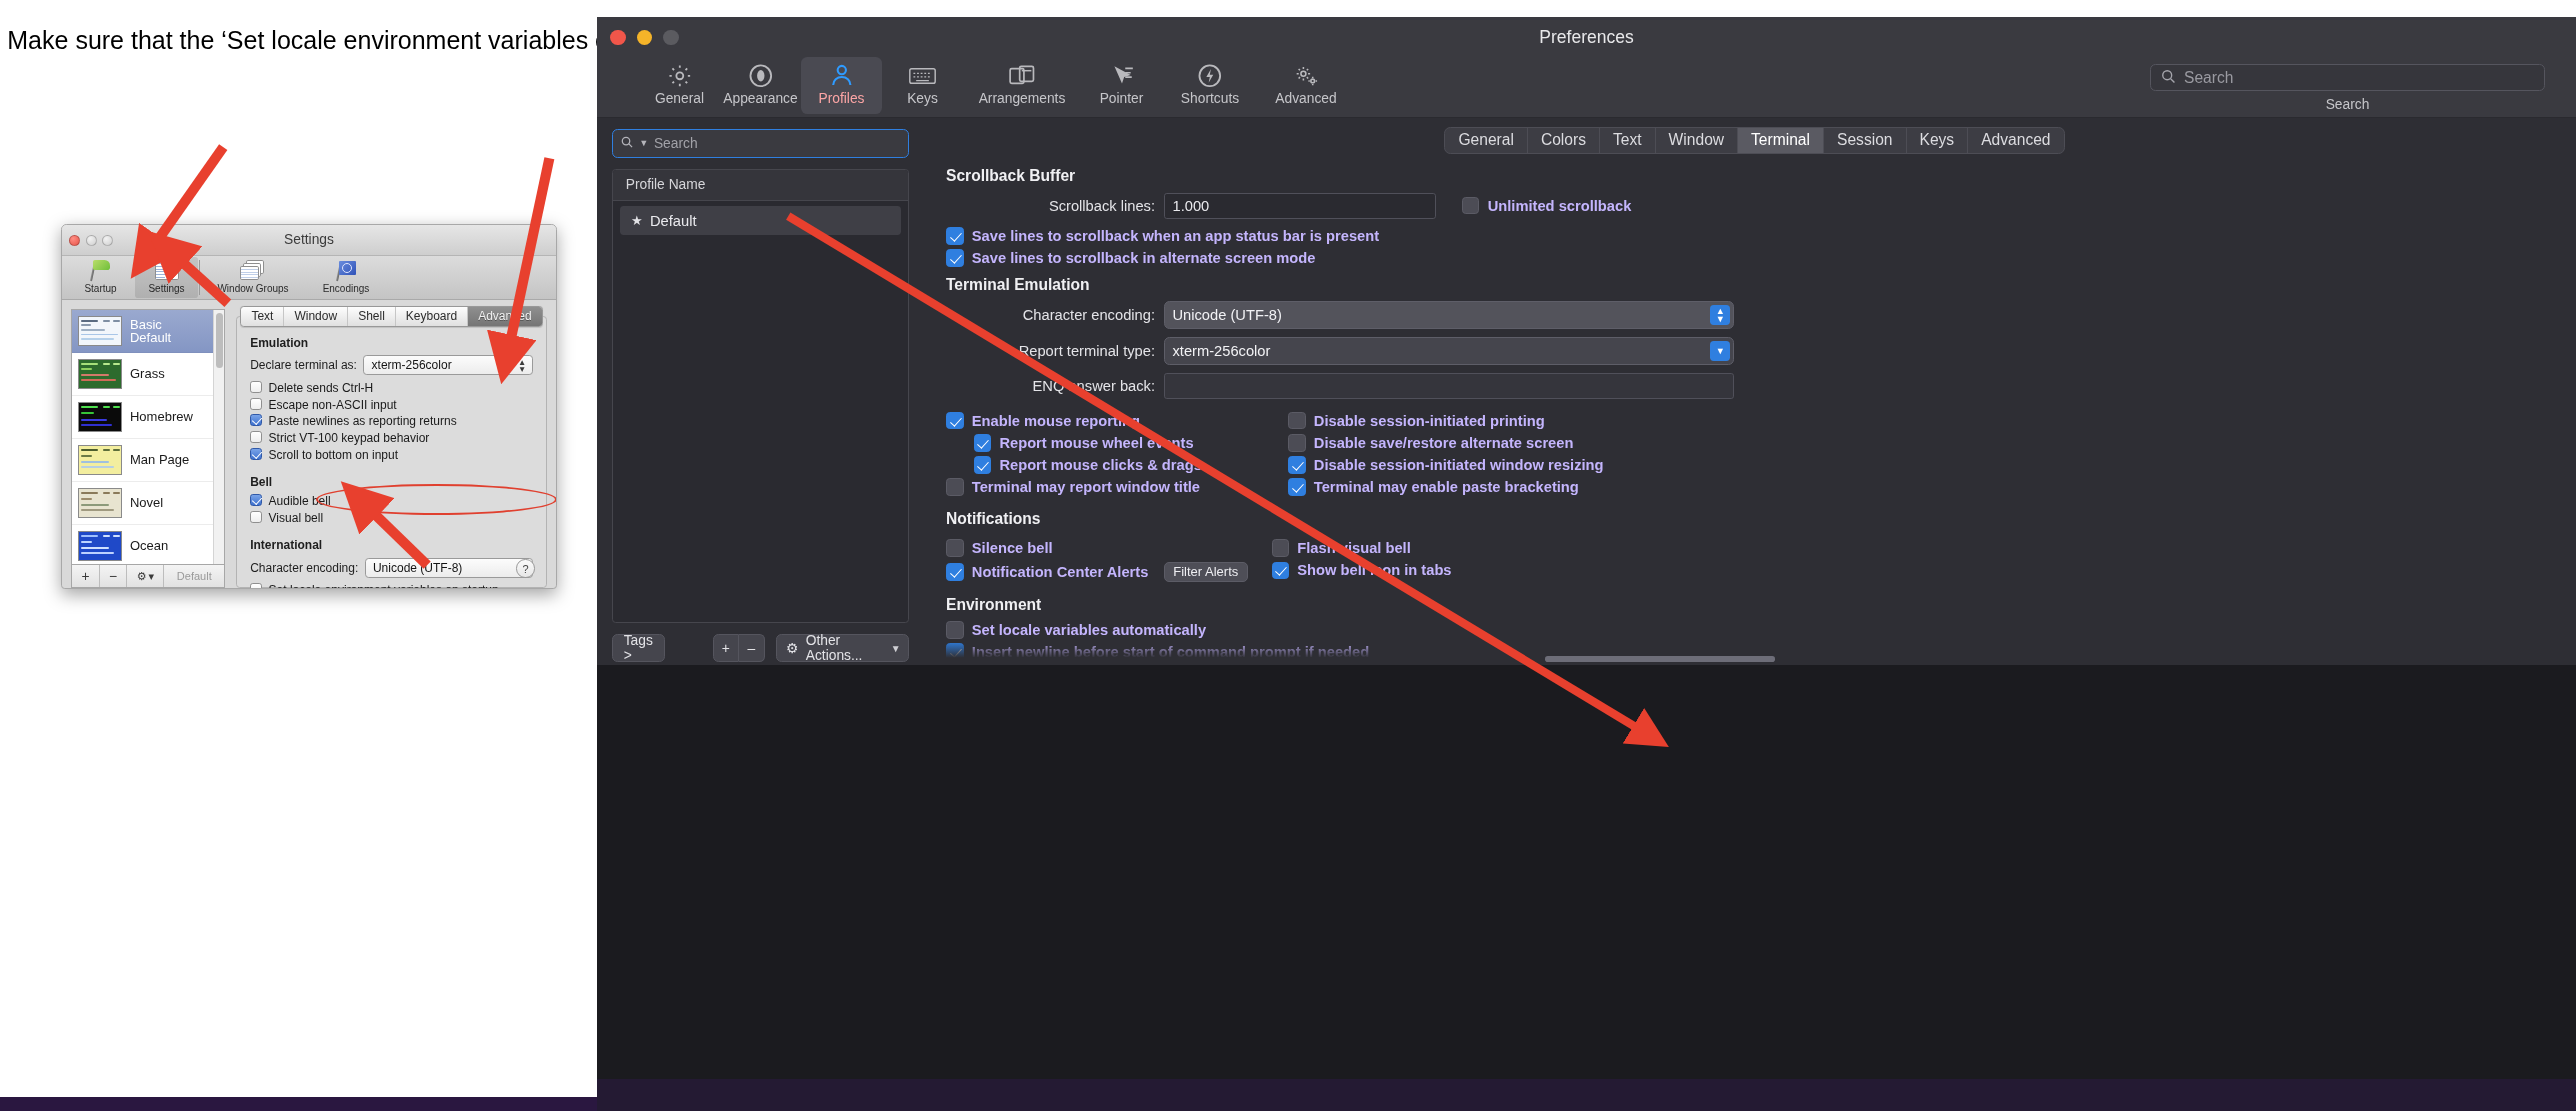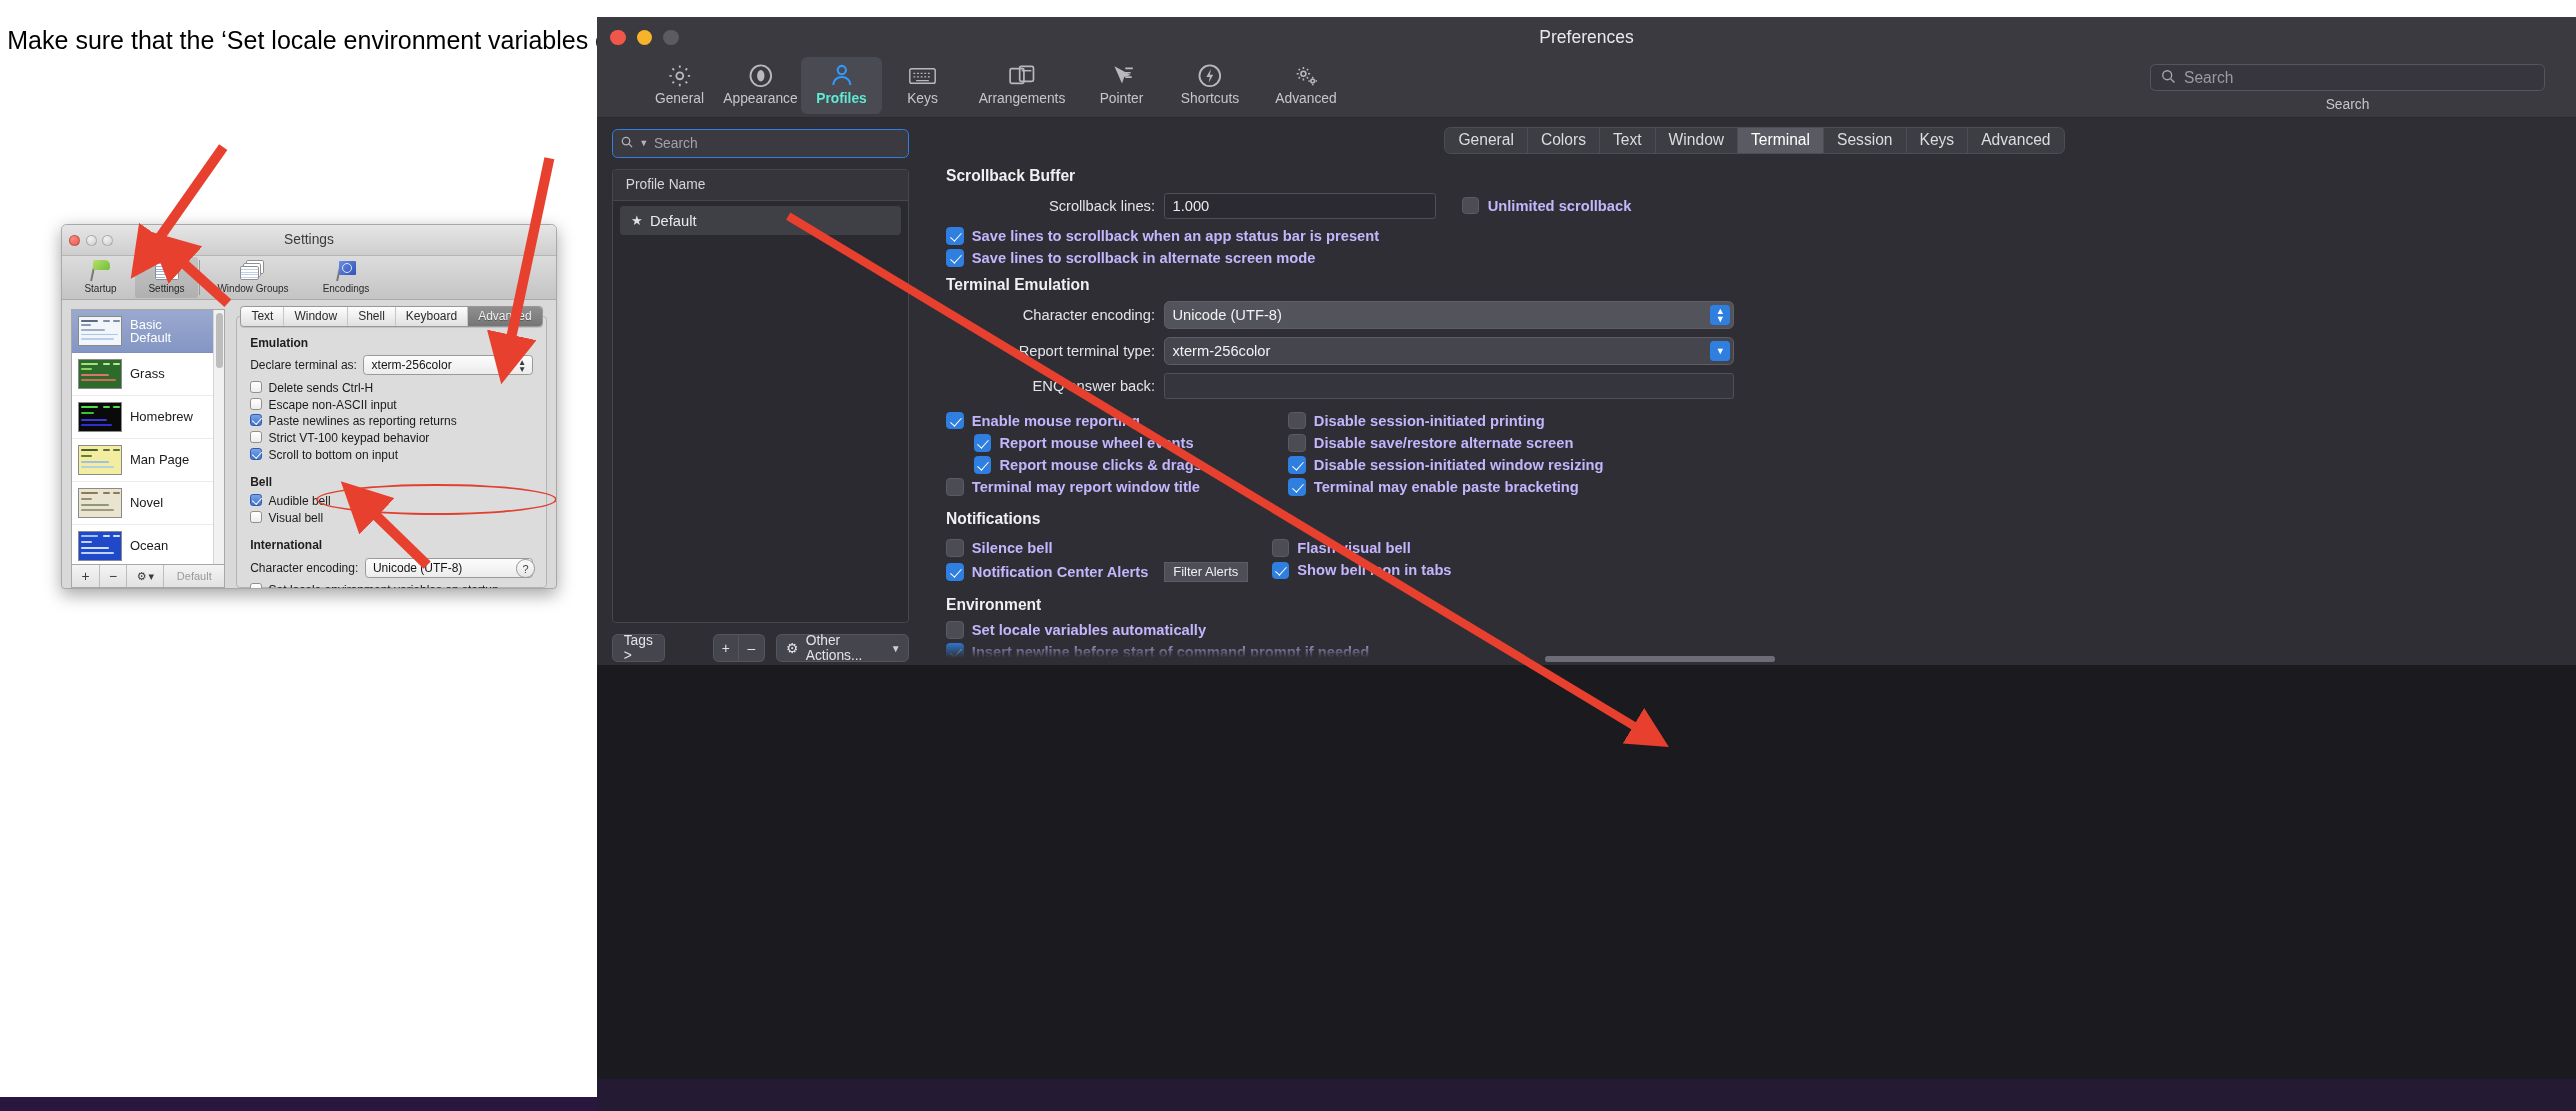--- a/index.html
+++ b/index.html
@@ -221,21 +221,21 @@
     padding-left:42px; position:relative; border-bottom:0.9px solid #2a2a2f;
   }
   .it-tb {
     width:81px; height:57px; display:flex; flex-direction:column; align-items:center;
     justify-content:flex-start; padding-top:3.7px; border-radius:6.4px; position:relative;
   }
   .it-tb.sel { background:#4a4a52; }
   .it-tb .ig { height:31px; display:flex; align-items:center; color:#b9b9bd; }
   .it-tb.sel .ig { color:#2f9bff; }
   .it-tb .il { font-size:13.8px; color:#c6c6ca; white-space:nowrap; }
-  .it-tb.sel .il { color:#5eead4;font-weight:bold; }
+  .it-tb.sel .il { color:#fca5a5; }
 
   .it-search-wrap { position:absolute; right:31px; top:7.3px; width:395px; }
   .it-search {
     height:27.6px; border:0.9px solid #55555e; border-radius:5.5px; background:#36363c;
     display:flex; align-items:center; padding:0 9.2px; gap:7.3px;
   }
   .it-search .ph { font-size:15.6px; color:#9a9aa1; }
   .it-search-cap { text-align:center; font-size:13.8px; color:#c6c6ca; margin-top:5.5px; }
 
   .it-main { display:flex; height: calc(100% - 101px); background:#2e2e34; }
@@ -311,21 +311,21 @@
     content:""; position:absolute; left:5.5px; top:1.8px; width:4.6px; height:10px;
     border:solid #fff; border-width:0 1.8px 1.8px 0; transform: rotate(42deg);
   }
   .it-cbl { font-size:14.7px; color:#c4b5fd;font-weight:bold; }
   .it-grid2 { display:flex; }
   .it-col { width:342px; }
   .it-col.wide { flex:1; }
   .it-indent { margin-left:27.6px; }
   .chip {
     display:inline-flex; align-items:center; justify-content:center;
-    background:#4e4e57; border:0.9px solid #5c5c66; border-radius:0;
+    background:#4e4e57; border:0.9px solid #5c5c66; border-radius:5px;
     font-size:13px; color:#eeeef2; padding:1.8px 8.3px; margin-left:7.3px;
   }
   .qmark {
     width:20px; height:20px; border-radius:50%; background:#5a5a63;
     display:inline-flex; align-items:center; justify-content:center;
     font-size:13px; color:#e8e8ec; margin-left:9.2px;
   }
   .it-bottomfade {
     position:absolute; left:0; right:0; bottom:0; height:24px;
     background:linear-gradient(to bottom, rgba(46,46,52,0), #2e2e34 70%);

